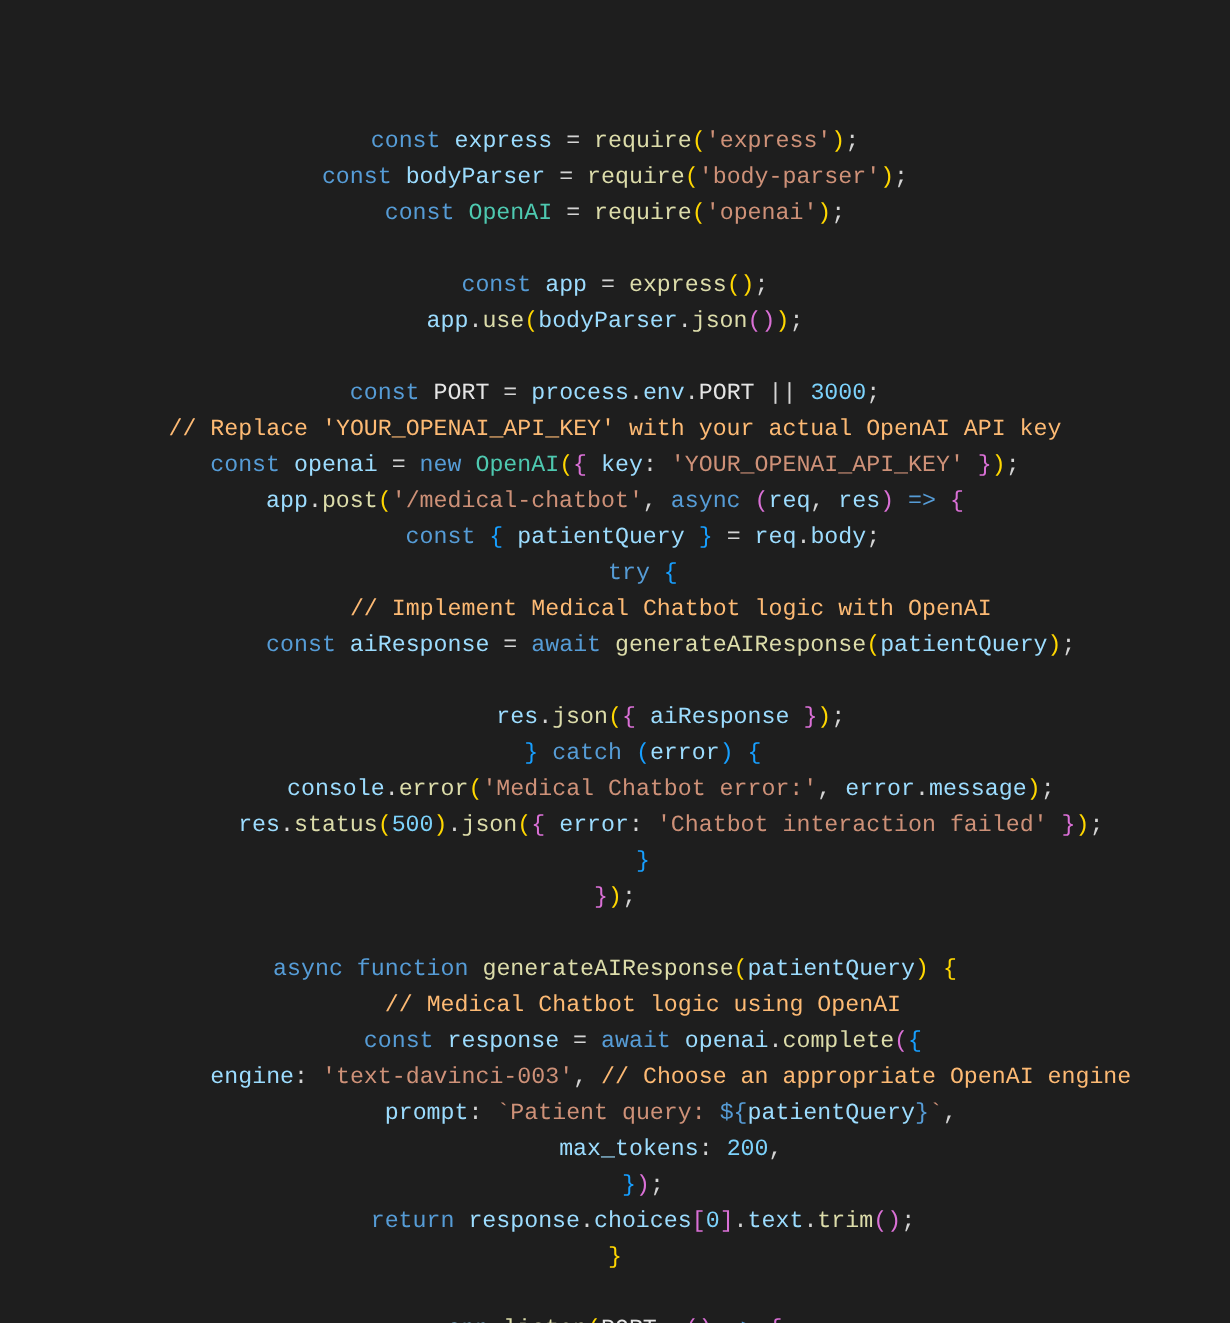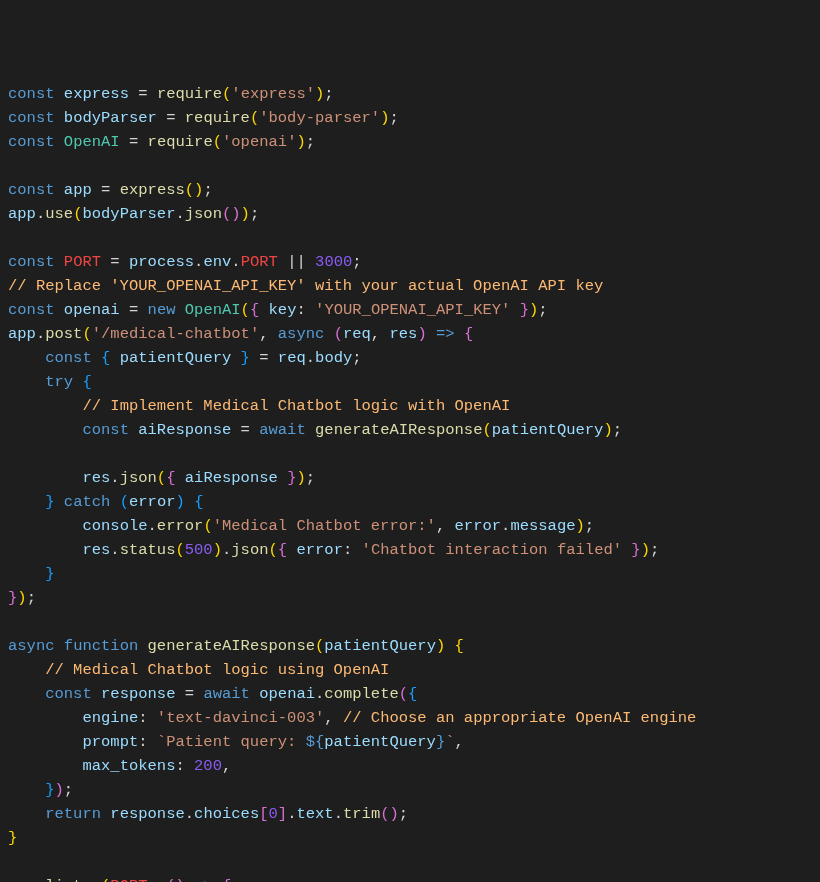--- a/index.html
+++ b/index.html
@@ -7,34 +7,34 @@
     background: #1e1e1e;
     font-family: 'Consolas', 'Monaco', 'Courier New', monospace;
     font-size: 15.5px;
     line-height: 24px;
     color: #d4d4d4;
     padding: 10px 8px;
     white-space: pre;
     overflow-x: auto;
     width: 820px;
   }
-  .line { display: block; }
+  .line { display: block; text-align: center; }
   .kw   { color: #569cd6; }   
   .var  { color: #9cdcfe; }   
   .fn   { color: #dcdcaa; }   
   .cls  { color: #4ec9b0; }   
   .str  { color: #ce9178; }   
-  .num  { color: #8b5cf6; }   
+  .num  { color: #7dd3fc; }   
   .cmt  { color: #fdba74; }   
   .pun  { color: #d4d4d4; }   
   .brc  { color: #ffd700; }   
   .brc2 { color: #da70d6; }   
   .brc3 { color: #179fff; }   
   .op   { color: #d4d4d4; }   
-  .const{ color: #ef4444; margin-top: 20px; }   
+  .const{ color: #e5e5e5; margin-top: 20px; }   
 </style>
 </head>
 <body>
 
 
 <div id="code-container"><span class="line"><span class="kw">const</span><span class="pun"> </span><span class="var">express</span><span class="pun"> </span><span class="op">=</span><span class="pun"> </span><span class="fn">require</span><span class="brc">(</span><span class="str">'express'</span><span class="brc">)</span><span class="pun">;</span></span><span class="line"><span class="kw">const</span><span class="pun"> </span><span class="var">bodyParser</span><span class="pun"> </span><span class="op">=</span><span class="pun"> </span><span class="fn">require</span><span class="brc">(</span><span class="str">'body-parser'</span><span class="brc">)</span><span class="pun">;</span></span><span class="line"><span class="kw">const</span><span class="pun"> </span><span class="cls">OpenAI</span><span class="pun"> </span><span class="op">=</span><span class="pun"> </span><span class="fn">require</span><span class="brc">(</span><span class="str">'openai'</span><span class="brc">)</span><span class="pun">;</span></span><span class="line">&nbsp;</span><span class="line"><span class="kw">const</span><span class="pun"> </span><span class="var">app</span><span class="pun"> </span><span class="op">=</span><span class="pun"> </span><span class="fn">express</span><span class="brc">(</span><span class="brc">)</span><span class="pun">;</span></span><span class="line"><span class="var">app</span><span class="pun">.</span><span class="fn">use</span><span class="brc">(</span><span class="var">bodyParser</span><span class="pun">.</span><span class="fn">json</span><span class="brc2">(</span><span class="brc2">)</span><span class="brc">)</span><span class="pun">;</span></span><span class="line">&nbsp;</span><span class="line"><span class="kw">const</span><span class="pun"> </span><span class="const">PORT</span><span class="pun"> </span><span class="op">=</span><span class="pun"> </span><span class="var">process</span><span class="pun">.</span><span class="var">env</span><span class="pun">.</span><span class="const">PORT</span><span class="pun"> </span><span class="op">||</span><span class="pun"> </span><span class="num">3000</span><span class="pun">;</span></span><span class="line"><span class="cmt">// Replace 'YOUR_OPENAI_API_KEY' with your actual OpenAI API key</span></span><span class="line"><span class="kw">const</span><span class="pun"> </span><span class="var">openai</span><span class="pun"> </span><span class="op">=</span><span class="pun"> </span><span class="kw">new</span><span class="pun"> </span><span class="cls">OpenAI</span><span class="brc">(</span><span class="brc2">{</span><span class="pun"> </span><span class="var">key</span><span class="pun">:</span><span class="pun"> </span><span class="str">'YOUR_OPENAI_API_KEY'</span><span class="pun"> </span><span class="brc2">}</span><span class="brc">)</span><span class="pun">;</span></span><span class="line"><span class="var">app</span><span class="pun">.</span><span class="fn">post</span><span class="brc">(</span><span class="str">'/medical-chatbot'</span><span class="pun">,</span><span class="pun"> </span><span class="kw">async</span><span class="pun"> </span><span class="brc2">(</span><span class="var">req</span><span class="pun">,</span><span class="pun"> </span><span class="var">res</span><span class="brc2">)</span><span class="pun"> </span><span class="kw">=&gt;</span><span class="pun"> </span><span class="brc2">{</span></span><span class="line"><span class="pun">    </span><span class="kw">const</span><span class="pun"> </span><span class="brc3">{</span><span class="pun"> </span><span class="var">patientQuery</span><span class="pun"> </span><span class="brc3">}</span><span class="pun"> </span><span class="op">=</span><span class="pun"> </span><span class="var">req</span><span class="pun">.</span><span class="var">body</span><span class="pun">;</span></span><span class="line"><span class="pun">    </span><span class="kw">try</span><span class="pun"> </span><span class="brc3">{</span></span><span class="line"><span class="pun">        </span><span class="cmt">// Implement Medical Chatbot logic with OpenAI</span></span><span class="line"><span class="pun">        </span><span class="kw">const</span><span class="pun"> </span><span class="var">aiResponse</span><span class="pun"> </span><span class="op">=</span><span class="pun"> </span><span class="kw">await</span><span class="pun"> </span><span class="fn">generateAIResponse</span><span class="brc">(</span><span class="var">patientQuery</span><span class="brc">)</span><span class="pun">;</span></span><span class="line">&nbsp;</span><span class="line"><span class="pun">        </span><span class="var">res</span><span class="pun">.</span><span class="fn">json</span><span class="brc">(</span><span class="brc2">{</span><span class="pun"> </span><span class="var">aiResponse</span><span class="pun"> </span><span class="brc2">}</span><span class="brc">)</span><span class="pun">;</span></span><span class="line"><span class="pun">    </span><span class="brc3">}</span><span class="pun"> </span><span class="kw">catch</span><span class="pun"> </span><span class="brc3">(</span><span class="var">error</span><span class="brc3">)</span><span class="pun"> </span><span class="brc3">{</span></span><span class="line"><span class="pun">        </span><span class="var">console</span><span class="pun">.</span><span class="fn">error</span><span class="brc">(</span><span class="str">'Medical Chatbot error:'</span><span class="pun">,</span><span class="pun"> </span><span class="var">error</span><span class="pun">.</span><span class="var">message</span><span class="brc">)</span><span class="pun">;</span></span><span class="line"><span class="pun">        </span><span class="var">res</span><span class="pun">.</span><span class="fn">status</span><span class="brc">(</span><span class="num">500</span><span class="brc">)</span><span class="pun">.</span><span class="fn">json</span><span class="brc">(</span><span class="brc2">{</span><span class="pun"> </span><span class="var">error</span><span class="pun">:</span><span class="pun"> </span><span class="str">'Chatbot interaction failed'</span><span class="pun"> </span><span class="brc2">}</span><span class="brc">)</span><span class="pun">;</span></span><span class="line"><span class="pun">    </span><span class="brc3">}</span></span><span class="line"><span class="brc2">}</span><span class="brc">)</span><span class="pun">;</span></span><span class="line">&nbsp;</span><span class="line"><span class="kw">async</span><span class="pun"> </span><span class="kw">function</span><span class="pun"> </span><span class="fn">generateAIResponse</span><span class="brc">(</span><span class="var">patientQuery</span><span class="brc">)</span><span class="pun"> </span><span class="brc">{</span></span><span class="line"><span class="pun">    </span><span class="cmt">// Medical Chatbot logic using OpenAI</span></span><span class="line"><span class="pun">    </span><span class="kw">const</span><span class="pun"> </span><span class="var">response</span><span class="pun"> </span><span class="op">=</span><span class="pun"> </span><span class="kw">await</span><span class="pun"> </span><span class="var">openai</span><span class="pun">.</span><span class="fn">complete</span><span class="brc2">(</span><span class="brc3">{</span></span><span class="line"><span class="pun">        </span><span class="var">engine</span><span class="pun">:</span><span class="pun"> </span><span class="str">'text-davinci-003'</span><span class="pun">,</span><span class="pun"> </span><span class="cmt">// Choose an appropriate OpenAI engine</span></span><span class="line"><span class="pun">        </span><span class="var">prompt</span><span class="pun">:</span><span class="pun"> </span><span class="str">`Patient query: </span><span class="kw">${</span><span class="var">patientQuery</span><span class="kw">}</span><span class="str">`</span><span class="pun">,</span></span><span class="line"><span class="pun">        </span><span class="var">max_tokens</span><span class="pun">:</span><span class="pun"> </span><span class="num">200</span><span class="pun">,</span></span><span class="line"><span class="pun">    </span><span class="brc3">}</span><span class="brc2">)</span><span class="pun">;</span></span><span class="line"><span class="pun">    </span><span class="kw">return</span><span class="pun"> </span><span class="var">response</span><span class="pun">.</span><span class="var">choices</span><span class="brc2">[</span><span class="num">0</span><span class="brc2">]</span><span class="pun">.</span><span class="var">text</span><span class="pun">.</span><span class="fn">trim</span><span class="brc2">(</span><span class="brc2">)</span><span class="pun">;</span></span><span class="line"><span class="brc">}</span></span><span class="line">&nbsp;</span><span class="line"><span class="var">app</span><span class="pun">.</span><span class="fn">listen</span><span class="brc">(</span><span class="const">PORT</span><span class="pun">,</span><span class="pun"> </span><span class="brc2">(</span><span class="brc2">)</span><span class="pun"> </span><span class="kw">=&gt;</span><span class="pun"> </span><span class="brc2">{</span></span></div>
 
 
 
 </body></html>

